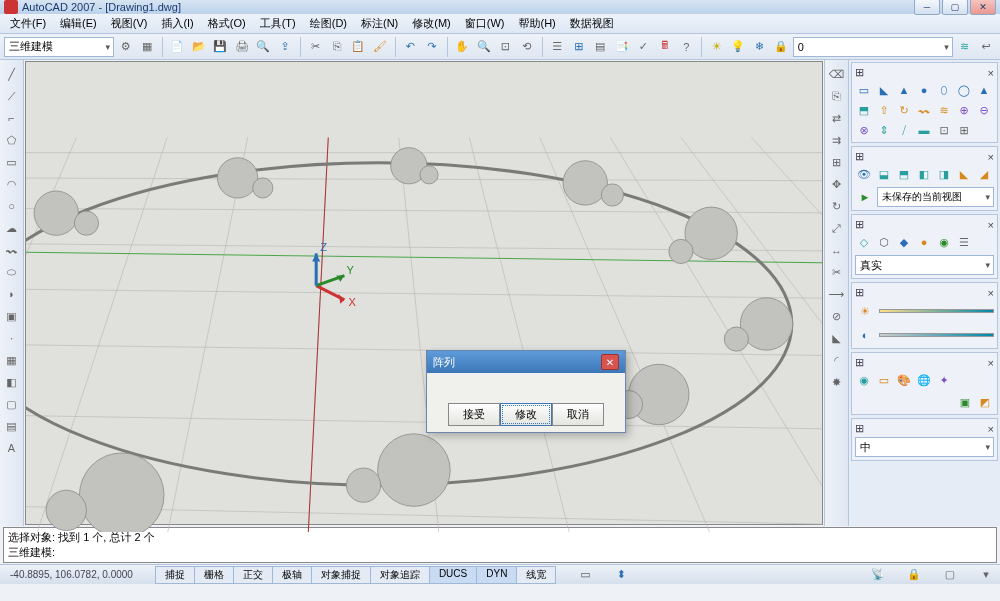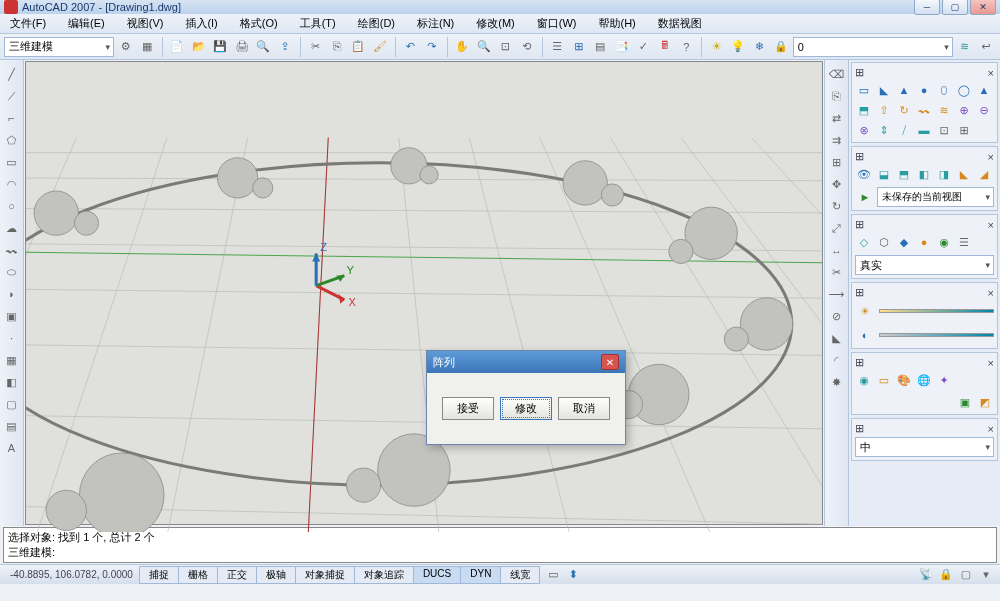--- a/index.html
+++ b/index.html
@@ -5,51 +5,51 @@
 * { margin: 0; padding: 0; box-sizing: border-box; font-family: "Microsoft YaHei", SimSun, Arial, sans-serif; font-size: 11px; }
 body { background: #eef1f6; width: 1000px; height: 601px; overflow: hidden; position: relative; }
 
 .titlebar { height: 14px; background: linear-gradient(#d7e4f2, #bcd2ec); display: flex; align-items: center; padding: 0 4px; color: #1a3a6e; }
 .titlebar .icon { width: 14px; height: 14px; background: #c33; margin-right: 4px; border-radius: 2px; }
 .titlebar .title { flex: 1; }
 .winbtns { display: flex; gap: 2px; }
 .winbtn { width: 26px; height: 16px; background: linear-gradient(#f5f8fc,#d3dff0); border: 1px solid #8fa9c9; border-radius: 2px; display: flex; align-items: center; justify-content: center; font-size: 9px; cursor: pointer; }
 .winbtn.close { background: linear-gradient(#f6c4c0,#e89890); }
 
-.menubar { height: 20px; background: linear-gradient(#eef3fa,#dde7f4); display: flex; align-items: center; padding: 0 4px; gap: 10px; border-bottom: 1px solid #b4c6dd; }
+.menubar { height: 20px; background: linear-gradient(#eef3fa,#dde7f4); display: flex; align-items: center; padding: 0 4px; gap: 2px; border-bottom: 1px solid #b4c6dd; }
 .menubar .mi { padding: 2px 6px; cursor: pointer; }
 
 .toolrow { height: 26px; background: linear-gradient(#eef2f8,#dfe7f2); border-bottom: 1px solid #b4c6dd; display: flex; align-items: center; padding: 0 4px; gap: 2px; }
 .tb { width: 20px; height: 20px; border: 1px solid transparent; display: flex; align-items: center; justify-content: center; cursor: pointer; border-radius: 2px; }
 .sep { width: 1px; height: 20px; background: #b4c6dd; margin: 0 3px; }
 .combo { height: 20px; border: 1px solid #9fb8d8; background: #fff; padding: 0 16px 0 4px; display: flex; align-items: center; position: relative; min-width: 100px; }
 .combo::after { content: "▾"; position: absolute; right: 3px; font-size: 9px; color: #555; }
 
 .mainrow { display: flex; height: 466px; }
 .lefttools { width: 24px; background: linear-gradient(90deg,#eef2f8,#dfe7f2); border-right: 1px solid #b4c6dd; display: flex; flex-direction: column; align-items: center; padding-top: 4px; gap: 2px; }
 .viewport-wrap { flex: 1; position: relative; background: #e0e0dc; border: 1px solid #888; margin: 1px; }
 .viewport { position: absolute; inset: 0; }
 .righttools { width: 24px; background: linear-gradient(90deg,#eef2f8,#dfe7f2); border-left: 1px solid #b4c6dd; display: flex; flex-direction: column; align-items: center; padding-top: 4px; gap: 2px; }
 .palettes { width: 152px; background: #e6ecf5; border-left: 1px solid #b4c6dd; padding: 2px; display: flex; flex-direction: column; gap: 3px; }
 .pal { border: 1px solid #b4c6dd; background: #eef2f8; padding: 3px; }
 .pal-head { display: flex; align-items: center; justify-content: space-between; font-size: 9px; color: #445; margin-bottom: 2px; }
 .pal-icons { display: flex; flex-wrap: wrap; gap: 2px; }
 .pal-icons .tb { width: 18px; height: 18px; }
 
 .cmdline { height: 36px; background: #fff; border: 1px solid #888; margin: 1px 3px; padding: 2px 4px; font-family: SimSun, monospace; font-size: 12px; line-height: 15px; overflow: hidden; }
-.statusbar { height: 20px; background: linear-gradient(#eef2f8,#d5dfec); display: flex; align-items: center; padding: 0 4px; gap: 0; border-top: 1px solid #b4c6dd; }
+.statusbar { height: 20px; background: linear-gradient(#eef2f8,#d5dfec); display: flex; align-items: center; padding: 0 4px; gap: 16px; border-top: 1px solid #b4c6dd; }
 .sbcell { padding: 1px 9px; border: 1px solid #9fb8d8; background: #e4ebf5; font-size: 10px; cursor: pointer; margin-right: -1px; }
 .sbcell.active { background: #c8dbf2; }
 .coords { padding: 0 6px; color: #445; font-size: 10px; }
 
 
 .dialog { position: absolute; left: 400px; top: 288px; width: 200px; border: 1px solid #6a86ad; background: #f0f0ec; box-shadow: 3px 3px 8px rgba(0,0,0,.25); }
 .dlg-title { height: 22px; background: linear-gradient(#5f9bd8,#3b77b8); color: #fff; display: flex; align-items: center; padding: 0 6px; font-size: 11px; }
 .dlg-title .x { margin-left: auto; width: 18px; height: 16px; background: #d9534f; border: 1px solid #933; color: #fff; display: flex; align-items: center; justify-content: center; font-size: 10px; cursor: pointer; border-radius: 2px; }
-.dlg-body { padding: 24px 8px; display: flex; gap: 6px; justify-content: center; }
+.dlg-body { padding: 6px 8px; display: flex; justify-content: center; margin-top: 24px; }
 .dlg-btn { padding: 3px 14px; border: 1px solid #888; background: linear-gradient(#fefefe,#e4e4e0); cursor: pointer; font-size: 11px; }
 .dlg-btn.focus { border: 1px solid #3b77b8; outline: 1px dotted #3b77b8; outline-offset: -3px; }
 
 
 .c-red{color:#c33}.c-blue{color:#2a6fb5}.c-green{color:#2a8a2a}.c-orange{color:#d68a1e}.c-purple{color:#7a4fc4}.c-teal{color:#2a9e9e}.c-gray{color:#666}.c-yellow{color:#c9a800}
 </style>
 </head>
 <body>
 
 <div class="titlebar">

